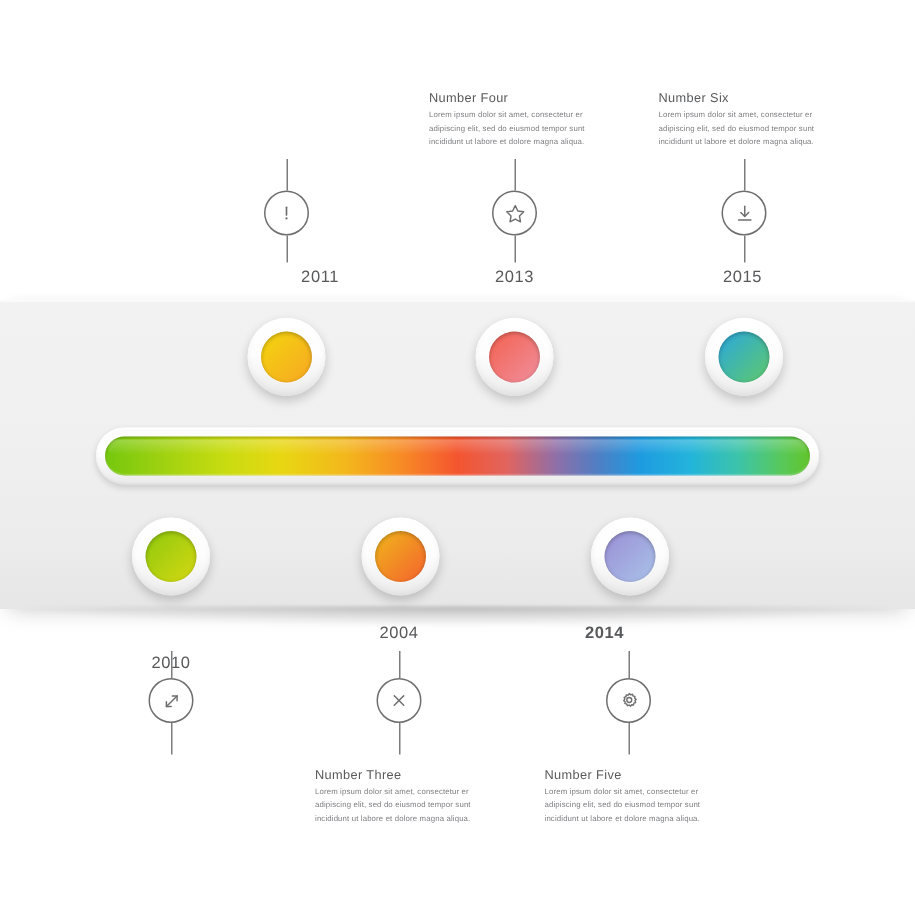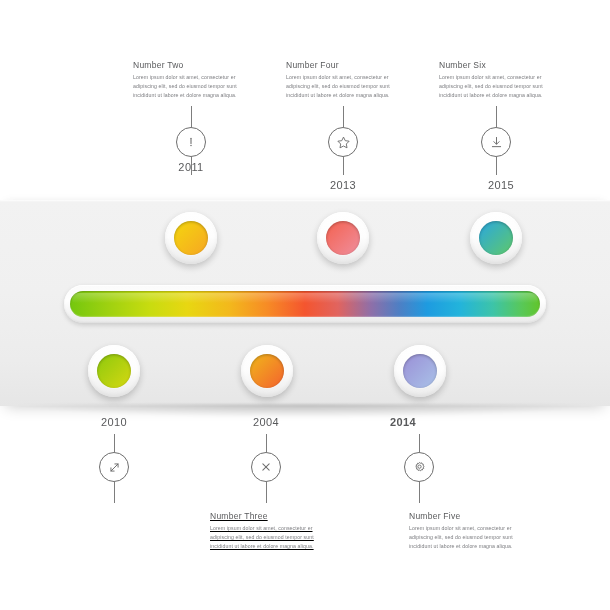--- a/index.html
+++ b/index.html
@@ -160,24 +160,20 @@
     color: #7c7d80;
     margin: 0;
     letter-spacing: 0.1px;
   }
 </style>
 </head>
 <body>
 
 <div id="stage">
 
-  <div class="tblock" style="left:133px; top:60px;">
-    <p class="t-title">Number Two</p>
-    <p class="t-body">Lorem ipsum dolor sit amet, consectetur er adipiscing elit, sed do eiusmod tempor sunt incididunt ut labore et dolore magna aliqua.</p>
-  </div>
 
   <div class="tblock" style="left:286px; top:60px;">
     <p class="t-title">Number Four</p>
     <p class="t-body">Lorem ipsum dolor sit amet, consectetur er adipiscing elit, sed do eiusmod tempor sunt incididunt ut labore et dolore magna aliqua.</p>
   </div>
 
   <div class="tblock" style="left:439px; top:60px;">
     <p class="t-title">Number Six</p>
     <p class="t-body">Lorem ipsum dolor sit amet, consectetur er adipiscing elit, sed do eiusmod tempor sunt incididunt ut labore et dolore magna aliqua.</p>
   </div>
@@ -210,23 +206,23 @@
         <polyline points="5.2,7.1 8,9.9 10.8,7.1" fill="none" stroke="#6e6e6e" stroke-width="1.05" stroke-linecap="round" stroke-linejoin="round"></polyline>
         <line x1="3.6" y1="12.4" x2="12.4" y2="12.4" stroke="#6e6e6e" stroke-width="1.05" stroke-linecap="round"></line>
       </svg>
     </span>
   </div>
 
   <div class="vline" style="left:191px; top:157px;  height:18px;"></div>
   <div class="vline" style="left:343px; top:157px;  height:18px;"></div>
   <div class="vline" style="left:496px; top:157px;  height:18px;"></div>
 
-  <div class="year" style="left:156px; top:161px;">2011</div>
+  <div class="year" style="left:156px; top:179px;text-align:right;">2011</div>
   <div class="year" style="left:308px; top:179px;text-align:center;">2013</div>
-  <div class="year" style="left:466px; top:179px;">2015</div>
+  <div class="year" style="left:438px; top:179px;text-align:right;">2015</div>
 
   <div class="panel"></div>
   <div class="panel-edge-top"></div>
   <div class="panel-shadow-bottom"></div>
 
   <div class="knob" style="left:165px; top:212px;">
     <span class="dot" style="background:linear-gradient(135deg,#f4d70e 0%,#f6a623 100%);"></span>
   </div>
   <div class="knob" style="left:317px; top:212px;">
     <span class="dot" style="background:linear-gradient(135deg,#f4614f 0%,#ef8f9e 100%);"></span>
@@ -258,21 +254,21 @@
   <div class="knob" style="left:88px; top:345px;">
     <span class="dot" style="background:linear-gradient(135deg,#8dc90d 0%,#d6d812 100%);"></span>
   </div>
   <div class="knob" style="left:241px; top:345px;">
     <span class="dot" style="background:linear-gradient(135deg,#f0b71b 0%,#f4622e 100%);"></span>
   </div>
   <div class="knob" style="left:394px; top:345px;">
     <span class="dot" style="background:linear-gradient(135deg,#9a8fd6 0%,#a9c2e8 100%);"></span>
   </div>
 
-  <div class="year" style="left:79px;  top:416px;">2010</div>
+  <div class="year" style="left:79px;  top:436px;">2010</div>
   <div class="year" style="left:231px; top:416px;">2004</div>
   <div class="year" style="left:368px; top:416px;font-weight:bold;">2014</div>
 
   <div class="vline" style="left:114px; top:434px; height:18px;"></div>
   <div class="vline" style="left:266px; top:434px; height:18px;"></div>
   <div class="vline" style="left:419px; top:434px; height:18px;"></div>
 
   <div class="icon-circle" style="left:99px; top:452px;">
     <span>
       <svg width="15" height="15" viewBox="0 0 16 16">
@@ -304,23 +300,23 @@
         </g>
       </svg>
     </span>
   </div>
 
   <div class="vline" style="left:114px; top:482px; height:21px;"></div>
   <div class="vline" style="left:266px; top:482px; height:21px;"></div>
   <div class="vline" style="left:419px; top:482px; height:21px;"></div>
 
 
-  <div class="tblock" style="left:210px; top:511px;text-decoration:underline;">
+  <div class="tblock" style="left:210px; top:511px;">
     <p class="t-title">Number Three</p>
     <p class="t-body">Lorem ipsum dolor sit amet, consectetur er adipiscing elit, sed do eiusmod tempor sunt incididunt ut labore et dolore magna aliqua.</p>
   </div>
 
-  <div class="tblock" style="left:363px; top:511px;margin-left:46px;">
+  <div class="tblock" style="left:363px; top:511px;">
     <p class="t-title">Number Five</p>
     <p class="t-body">Lorem ipsum dolor sit amet, consectetur er adipiscing elit, sed do eiusmod tempor sunt incididunt ut labore et dolore magna aliqua.</p>
   </div>
 
 </div>
 
 </body></html>

